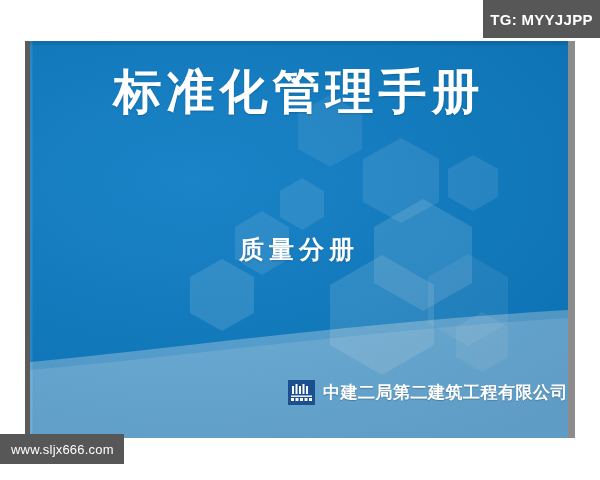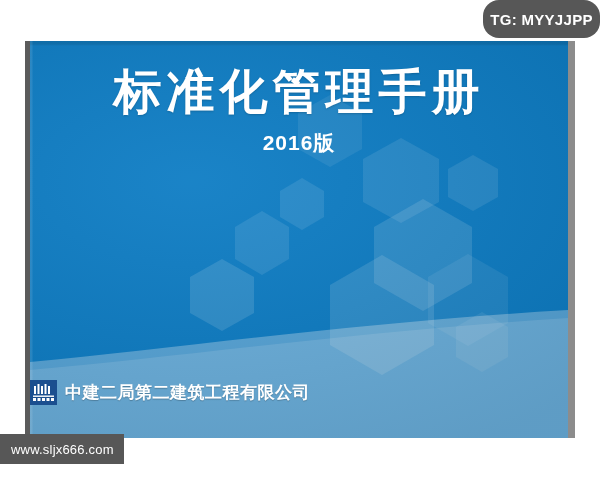--- a/index.html
+++ b/index.html
@@ -124,21 +124,21 @@
   }
 
   
   #company-row {
     position: absolute;
     left: 0;
     right: 0;
     bottom: 33px;
     display: flex;
     align-items: center;
-    justify-content: flex-start;
+    justify-content: flex-end;
     gap: 8px;
   }
   #company-logo {
     width: 27px;
     height: 25px;
     flex: 0 0 auto;
     display: block;
   }
   #company-name {
     color: #ffffff;
@@ -157,21 +157,20 @@
     width: 117px;
     height: 38px;
     background: #575757;
     color: #ffffff;
     display: flex;
     align-items: center;
     justify-content: center;
     font-size: 15px;
     font-weight: bold;
     letter-spacing: .3px;
-    border-radius: 16px;
   }
   #site-watermark {
     position: absolute;
     left: 0;
     bottom: 16px;
     width: 124px;
     height: 30px;
     background: #575757;
     color: #ffffff;
     display: flex;
@@ -217,23 +216,23 @@
       <svg viewBox="0 0 538 130" preserveAspectRatio="none" aria-hidden="true">
         <path d="M0,54 C150,40 330,14 538,2 L538,130 L0,130 Z" fill="#ffffff" fill-opacity="0.30"></path>
         <path d="M0,62 C150,49 330,23 538,10 L538,130 L0,130 Z" fill="#ffffff" fill-opacity="0.12"></path>
       </svg>
     </div>
 
     <div id="cover-sheen"></div>
 
     <div id="title-block">
       <h1 id="main-title">标准化管理手册</h1>
-      <p id="edition">2016版</p>
-    </div>
-
+    </div>
+
+    <p id="subtitle">质量分册</p>
 
     <div id="company-row">
       <svg id="company-logo" viewBox="0 0 27 25" aria-hidden="true">
         <rect x="0" y="0" width="27" height="25" fill="#1b4f8f"></rect>
         <g fill="#ffffff">
           <rect x="4" y="6" width="2" height="8"></rect>
           <rect x="7.5" y="4" width="2" height="10"></rect>
           <rect x="11" y="6" width="2" height="8"></rect>
           <rect x="14.5" y="4" width="2" height="10"></rect>
           <rect x="18" y="6" width="2" height="8"></rect>

